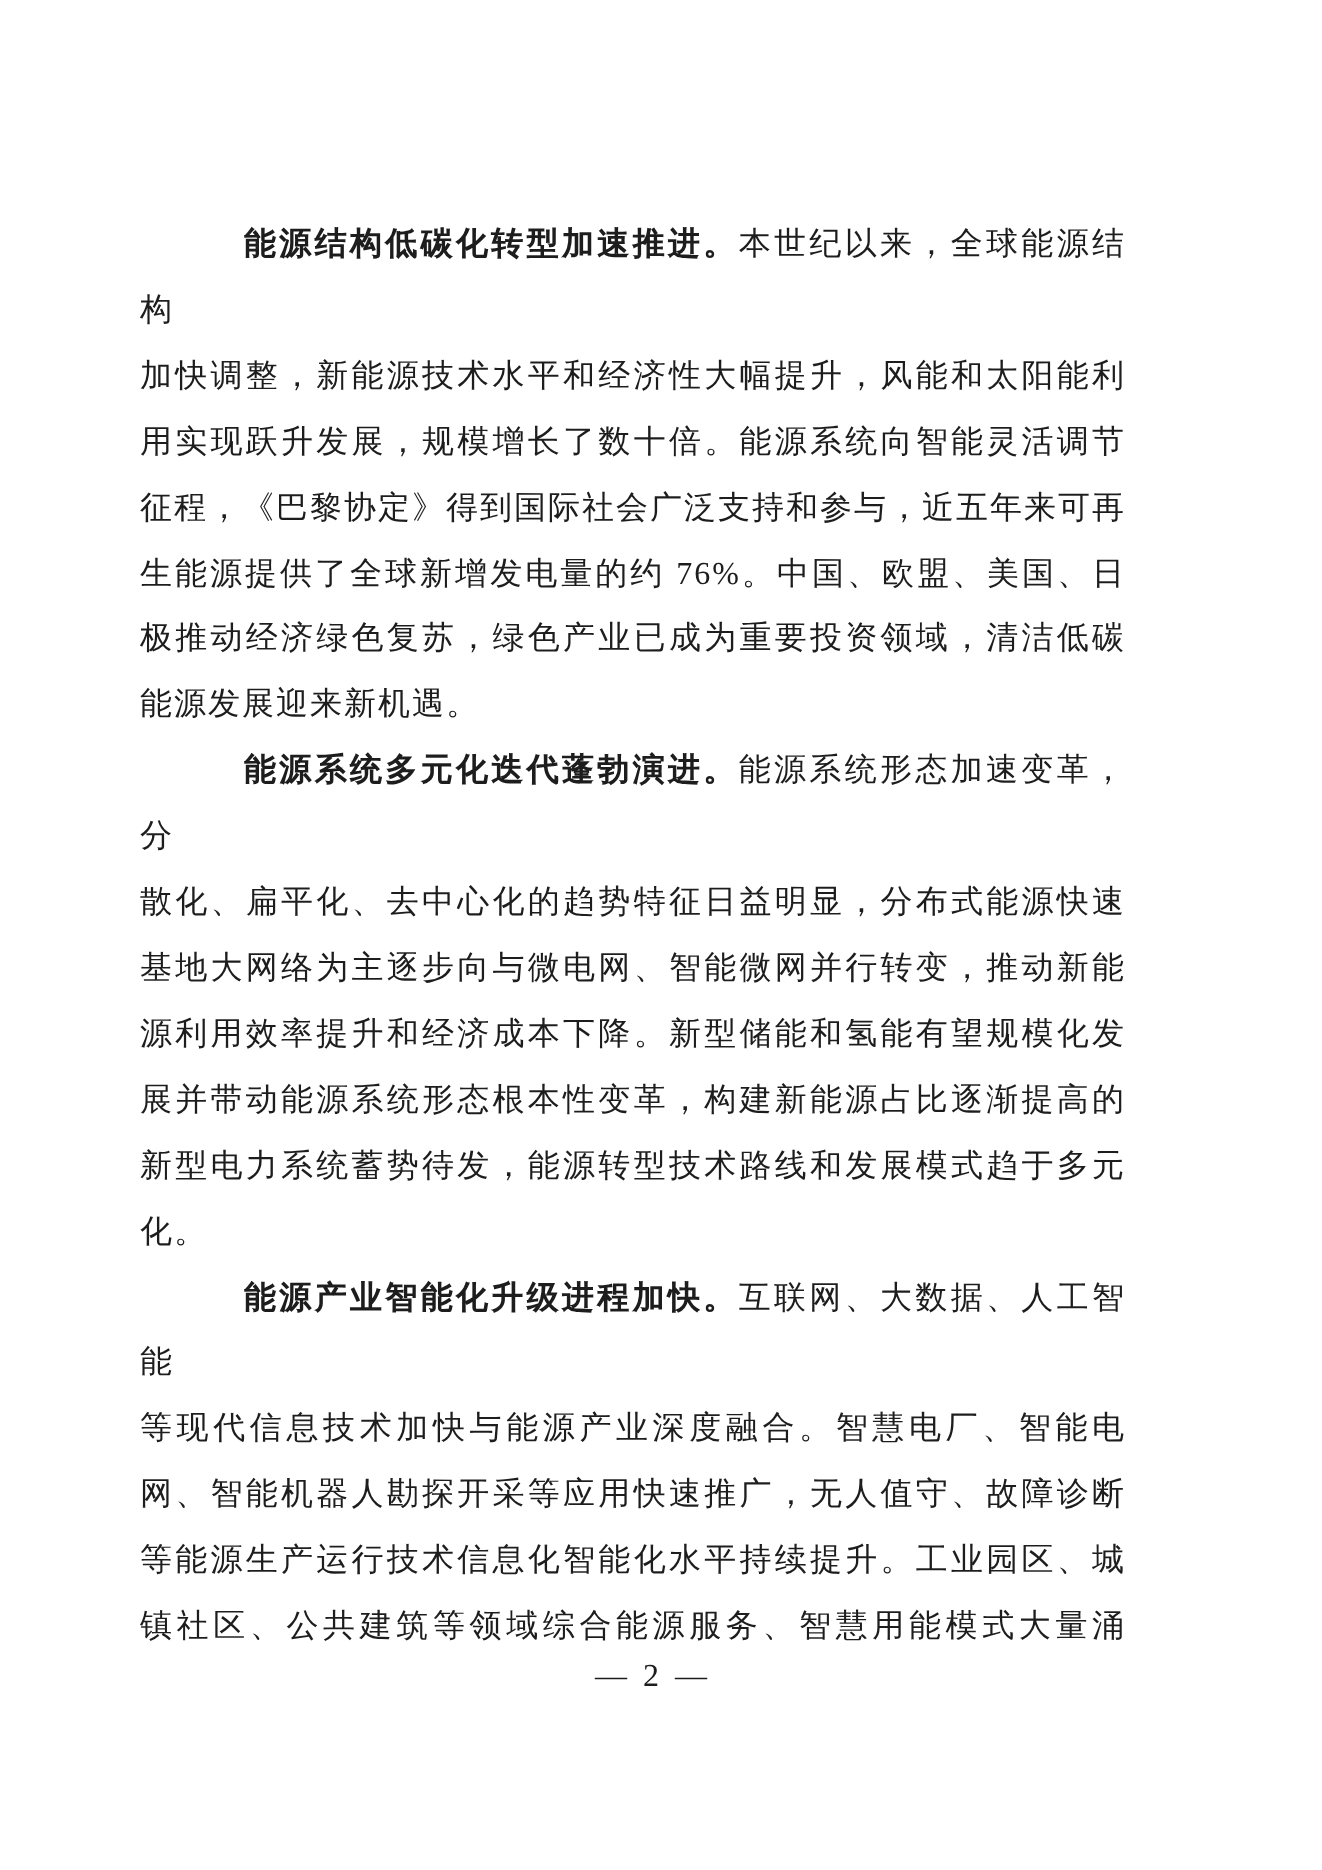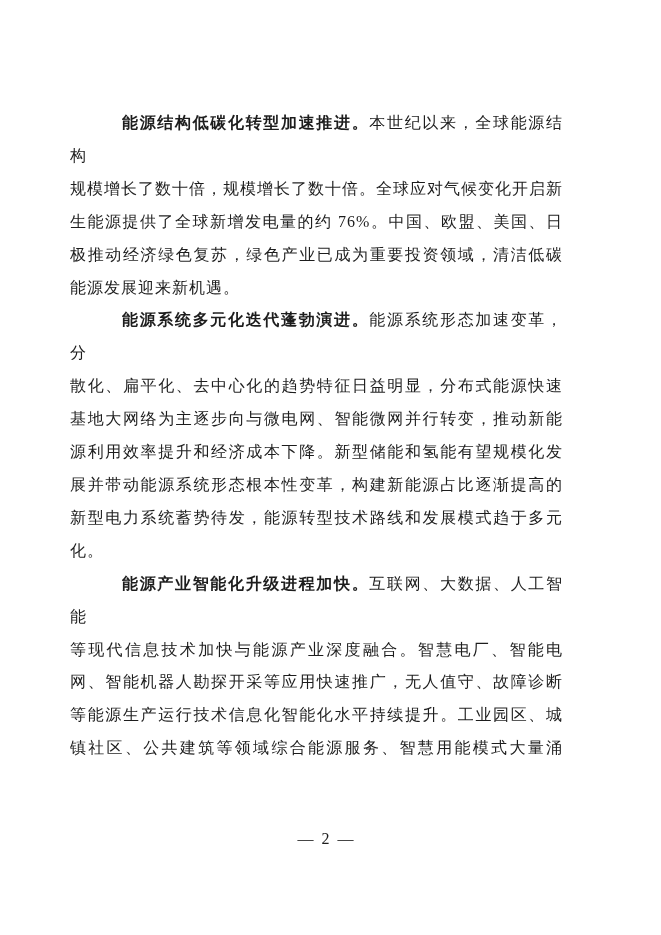--- a/index.html
+++ b/index.html
@@ -62,21 +62,23 @@
     color: #1d1d1d;
   }
 </style>
 </head>
 <body>
 
 <div class="page">
   <div class="text-block" id="text-block">
       <div class="paragraph">
         <div class="line first"><span class="lead">能源结构低碳化转型加速推进。</span><span>本世纪以来，全球能源结构</span></div>
-        <div class="line">规模增长了数十倍，规模增长了数十倍。全球应对气候变化开启新</div>
+        <div class="line">加快调整，新能源技术水平和经济性大幅提升，风能和太阳能利</div>
+        <div class="line">用实现跃升发展，规模增长了数十倍。能源系统向智能灵活调节</div>
+        <div class="line">征程，《巴黎协定》得到国际社会广泛支持和参与，近五年来可再</div>
         <div class="line">生能源提供了全球新增发电量的约 76%。中国、欧盟、美国、日</div>
         <div class="line">极推动经济绿色复苏，绿色产业已成为重要投资领域，清洁低碳</div>
         <div class="line short">能源发展迎来新机遇。</div>
       </div>
       <div class="paragraph">
         <div class="line first"><span class="lead">能源系统多元化迭代蓬勃演进。</span><span>能源系统形态加速变革，分</span></div>
         <div class="line">散化、扁平化、去中心化的趋势特征日益明显，分布式能源快速</div>
         <div class="line">基地大网络为主逐步向与微电网、智能微网并行转变，推动新能</div>
         <div class="line">源利用效率提升和经济成本下降。新型储能和氢能有望规模化发</div>
         <div class="line">展并带动能源系统形态根本性变革，构建新能源占比逐渐提高的</div>

